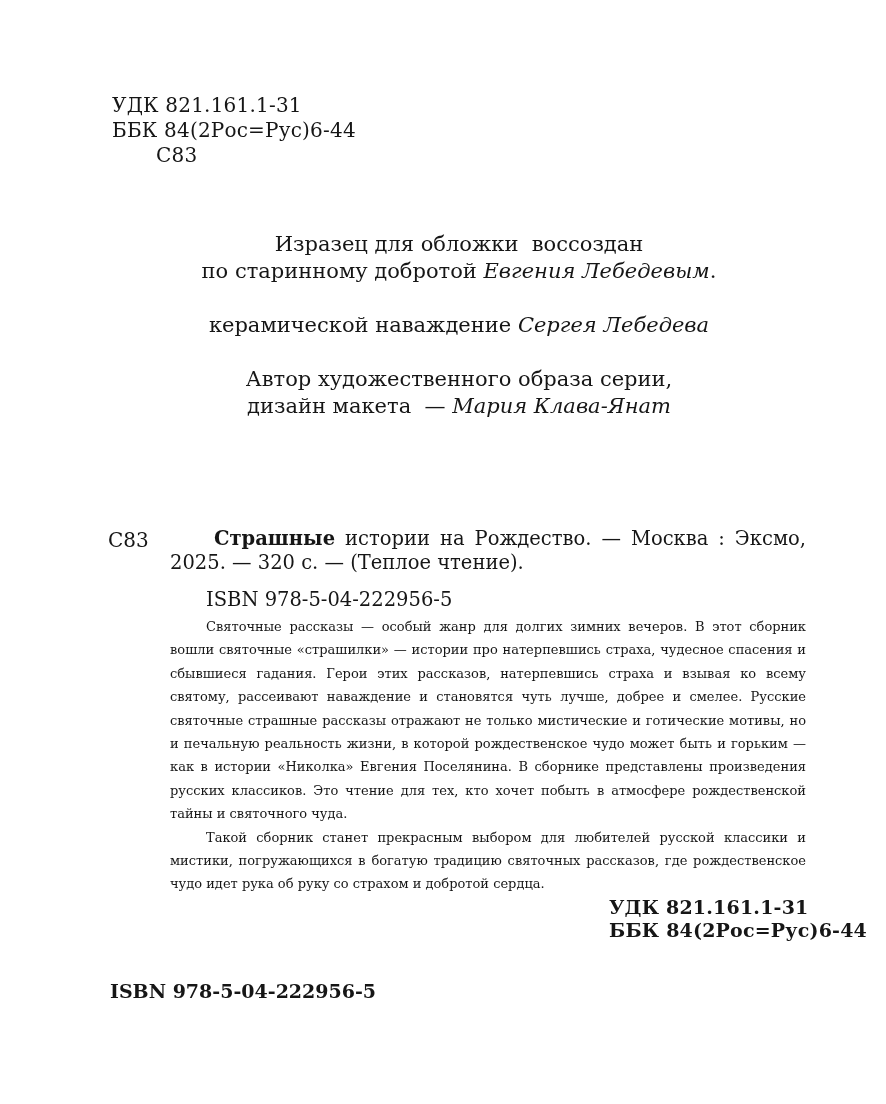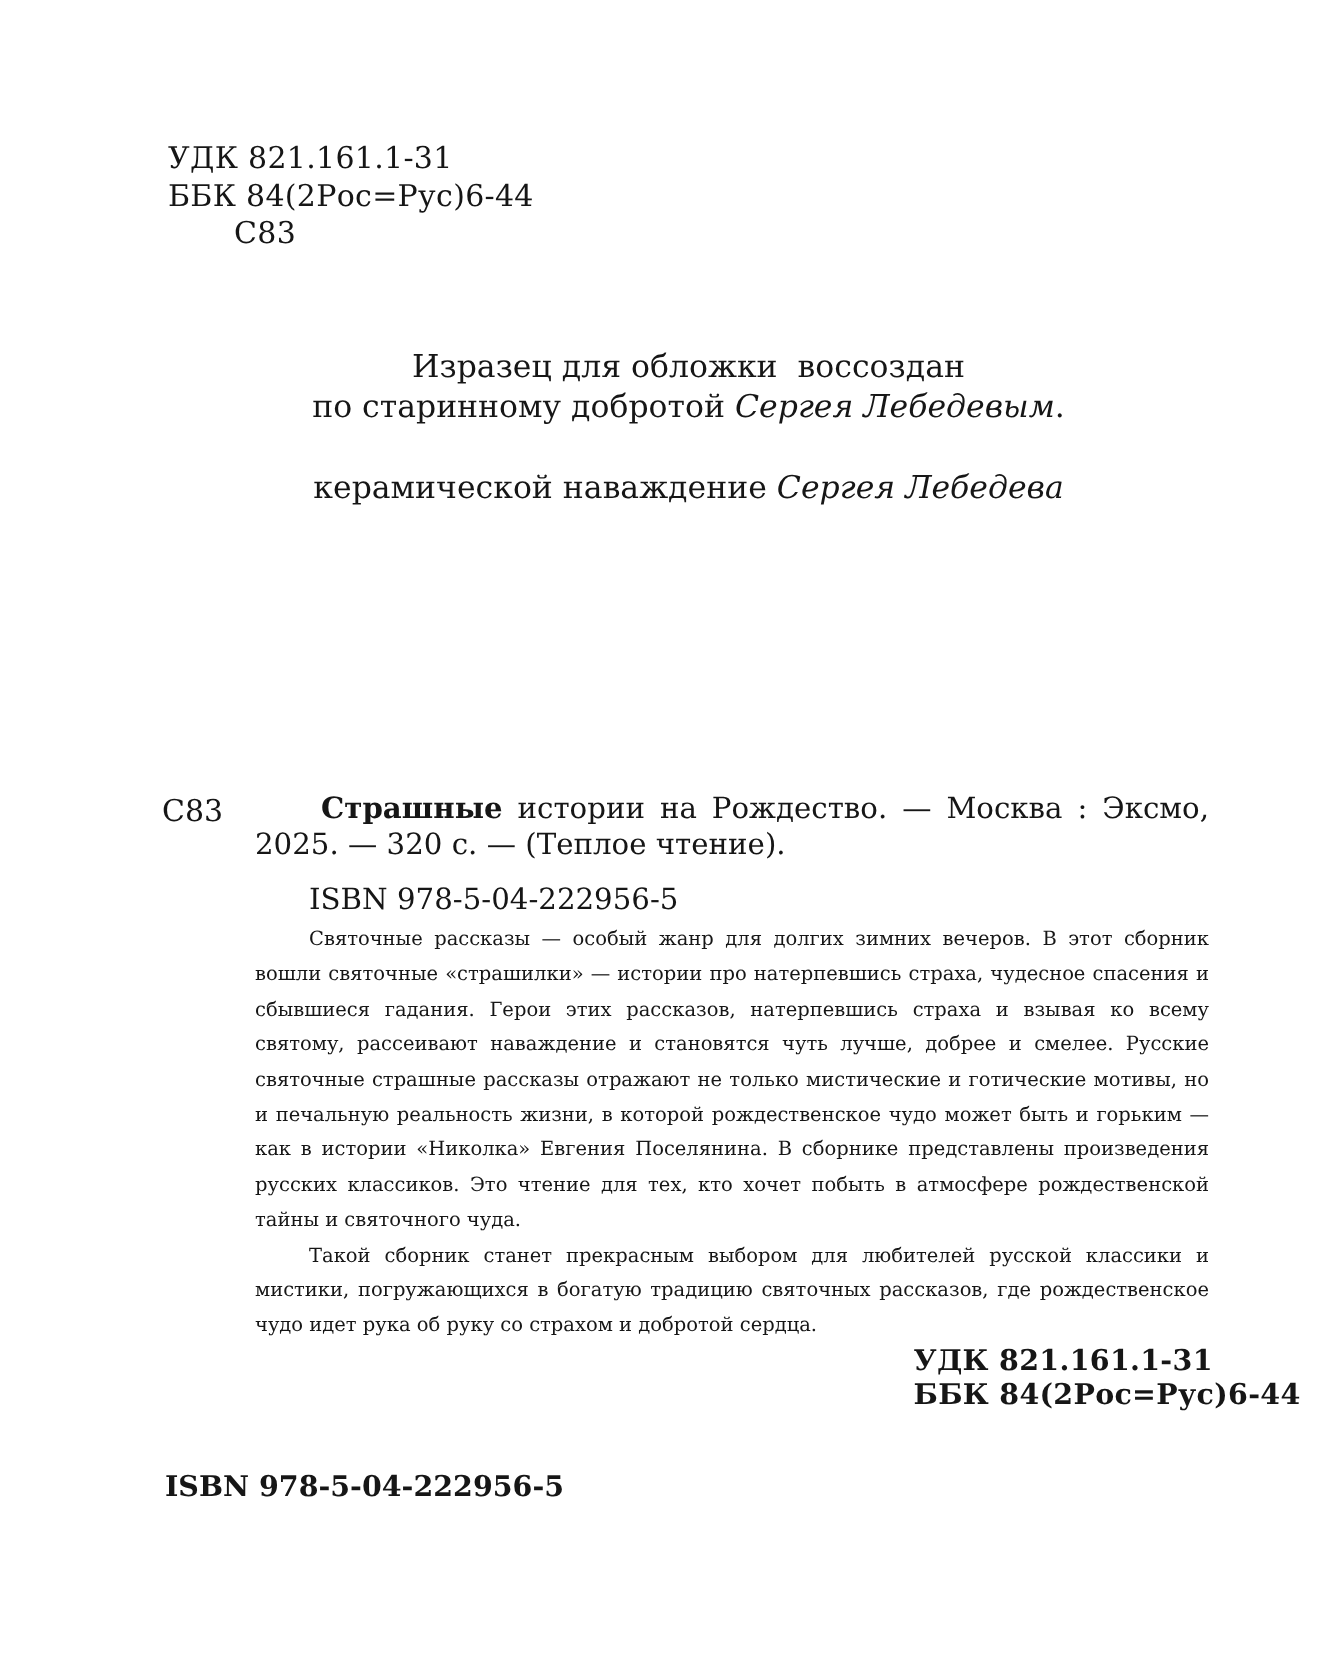--- a/index.html
+++ b/index.html
@@ -64,24 +64,28 @@
 
 <div class="top-block">
   <div>УДК 821.161.1-31</div>
   <div>ББК 84(2Рос=Рус)6-44</div>
   <div class="code-line">С83</div>
 </div>
 
 <div class="credits">
   <div class="stanza">
     <div>Изразец для обложки&nbsp; воссоздан</div>
-    <div><span>по старинному добротой </span><i>Сергея Лебедевым</i><span>.</span></div>
+    <div><span>по старинному добротой </span><i>Евгения Лебедевым</i><span>.</span></div>
   </div>
   <div class="stanza">
     <div><span>керамической наваждение </span><i>Сергея Лебедева</i><span></span></div>
+  </div>
+  <div class="stanza">
+    <div>Автор художественного образа серии,</div>
+    <div><span>дизайн макета &nbsp;— </span><i>Мария Клава-Янат</i><span></span></div>
   </div>
 </div>
 
 <div class="catalog-code">С83</div>
 
 <div class="catalog">
   <div class="entry"><b>Страшные</b><span> истории на Рождество. — Москва : Эксмо, 2025. — 320 с. — (Теплое чтение).</span></div>
   <div class="isbn-line">ISBN 978-5-04-222956-5</div>
 </div>
 

